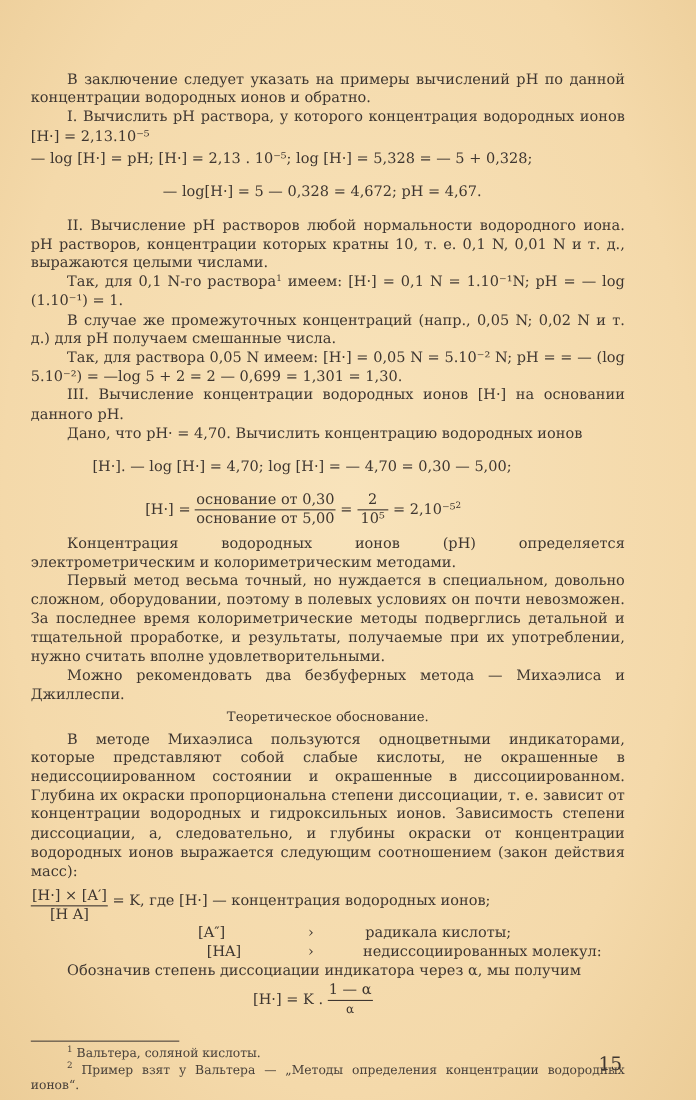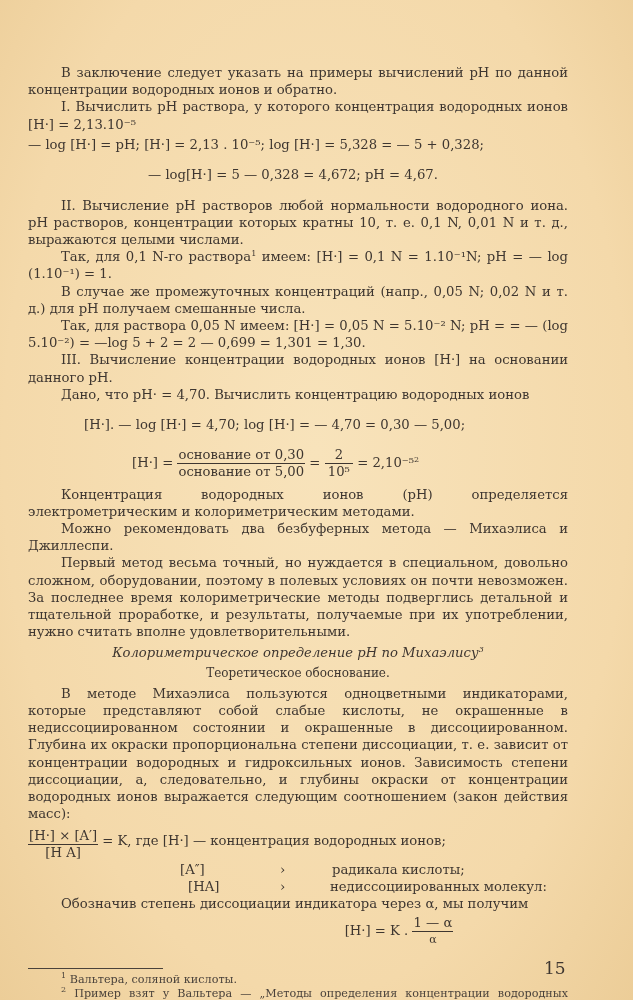--- a/index.html
+++ b/index.html
@@ -54,24 +54,23 @@
     </span>
     <span>=</span>
     <span class="frac">
       <span class="num" style="padding:0 10px;">2</span>
       <span class="den">10⁵</span>
     </span>
     <span>= 2,10⁻⁵</span><sup>2</sup>
   </div>
 
   <p class="p ind">Концентрация водородных ионов (pH) определяется электрометрическим и колориметрическим методами.</p>
+  <p class="p ind">Первый метод весьма точный, но нуждается в специальном, довольно сложном, оборудовании, поэтому в полевых условиях он почти невозможен. За последнее время колориметрические методы подверглись детальной и тщательной проработке, и результаты, получаемые при их употреблении, нужно считать вполне удовлетворительными.</p>
   <p class="p ind">Можно рекомендовать два безбуферных метода — Михаэлиса и Джиллеспи.</p>
-  <p class="p ind">Первый метод весьма точный, но нуждается в специальном, довольно сложном, оборудовании, поэтому в полевых условиях он почти невозможен. За последнее время колориметрические методы подверглись детальной и тщательной проработке, и результаты, получаемые при их употреблении, нужно считать вполне удовлетворительными.</p>
 
-  <p class="p cen it" style="margin-top:4px;"><span>Колориметрическое определение pH по Михаэлису</span><sup>3</sup></p>
   <p class="p cen" style="margin-top:3px; font-size:12px;">Теоретическое обоснование.</p>
 
   <p class="p ind" style="margin-top:3px;">В методе Михаэлиса пользуются одноцветными индикаторами, которые представляют собой слабые кислоты, не окрашенные в недиссоциированном состоянии и окрашенные в диссоциированном. Глубина их окраски пропорциональна степени диссоциации, т. е. зависит от концентрации водородных и гидроксильных ионов. Зависимость степени диссоциации, а, следовательно, и глубины окраски от концентрации водородных ионов выражается следующим соотношением (закон действия масс):</p>
 
   <div class="eq row" style="margin-top:6px;">
     <span class="frac">
       <span class="num">[H·] × [A′]</span>
       <span class="den">[H A]</span>
     </span>
     <span style="margin-left:4px; margin-top:4px;">= K, где [H·] — концентрация водородных ионов;</span>
@@ -82,21 +81,21 @@
     <span style="position:absolute; left:304px;">радикала кислоты;</span>
   </div>
   <div class="eq" style="position:relative; height:17px;">
     <span style="position:absolute; left:160px;">[HA]</span>
     <span style="position:absolute; left:252px;">›</span>
     <span style="position:absolute; left:302px;">недиссоциированных молекул:</span>
   </div>
 
   <p class="p ind">Обозначив степень диссоциации индикатора через α, мы получим</p>
 
-  <div class="eq" style="padding-left:202px; margin-top:2px;text-align:center;">
+  <div class="eq" style="padding-left:202px; margin-top:2px;">
     <span>[H·] = K .</span>
     <span class="frac">
       <span class="num">1 — α</span>
       <span class="den" style="font-size:11px;">α</span>
     </span>
   </div>
 
   <div style="margin-top:20px;">
     <div class="rule"></div>
     <p class="fn ind"><sup>1</sup> <span>Вальтера, соляной кислоты.</span></p>

